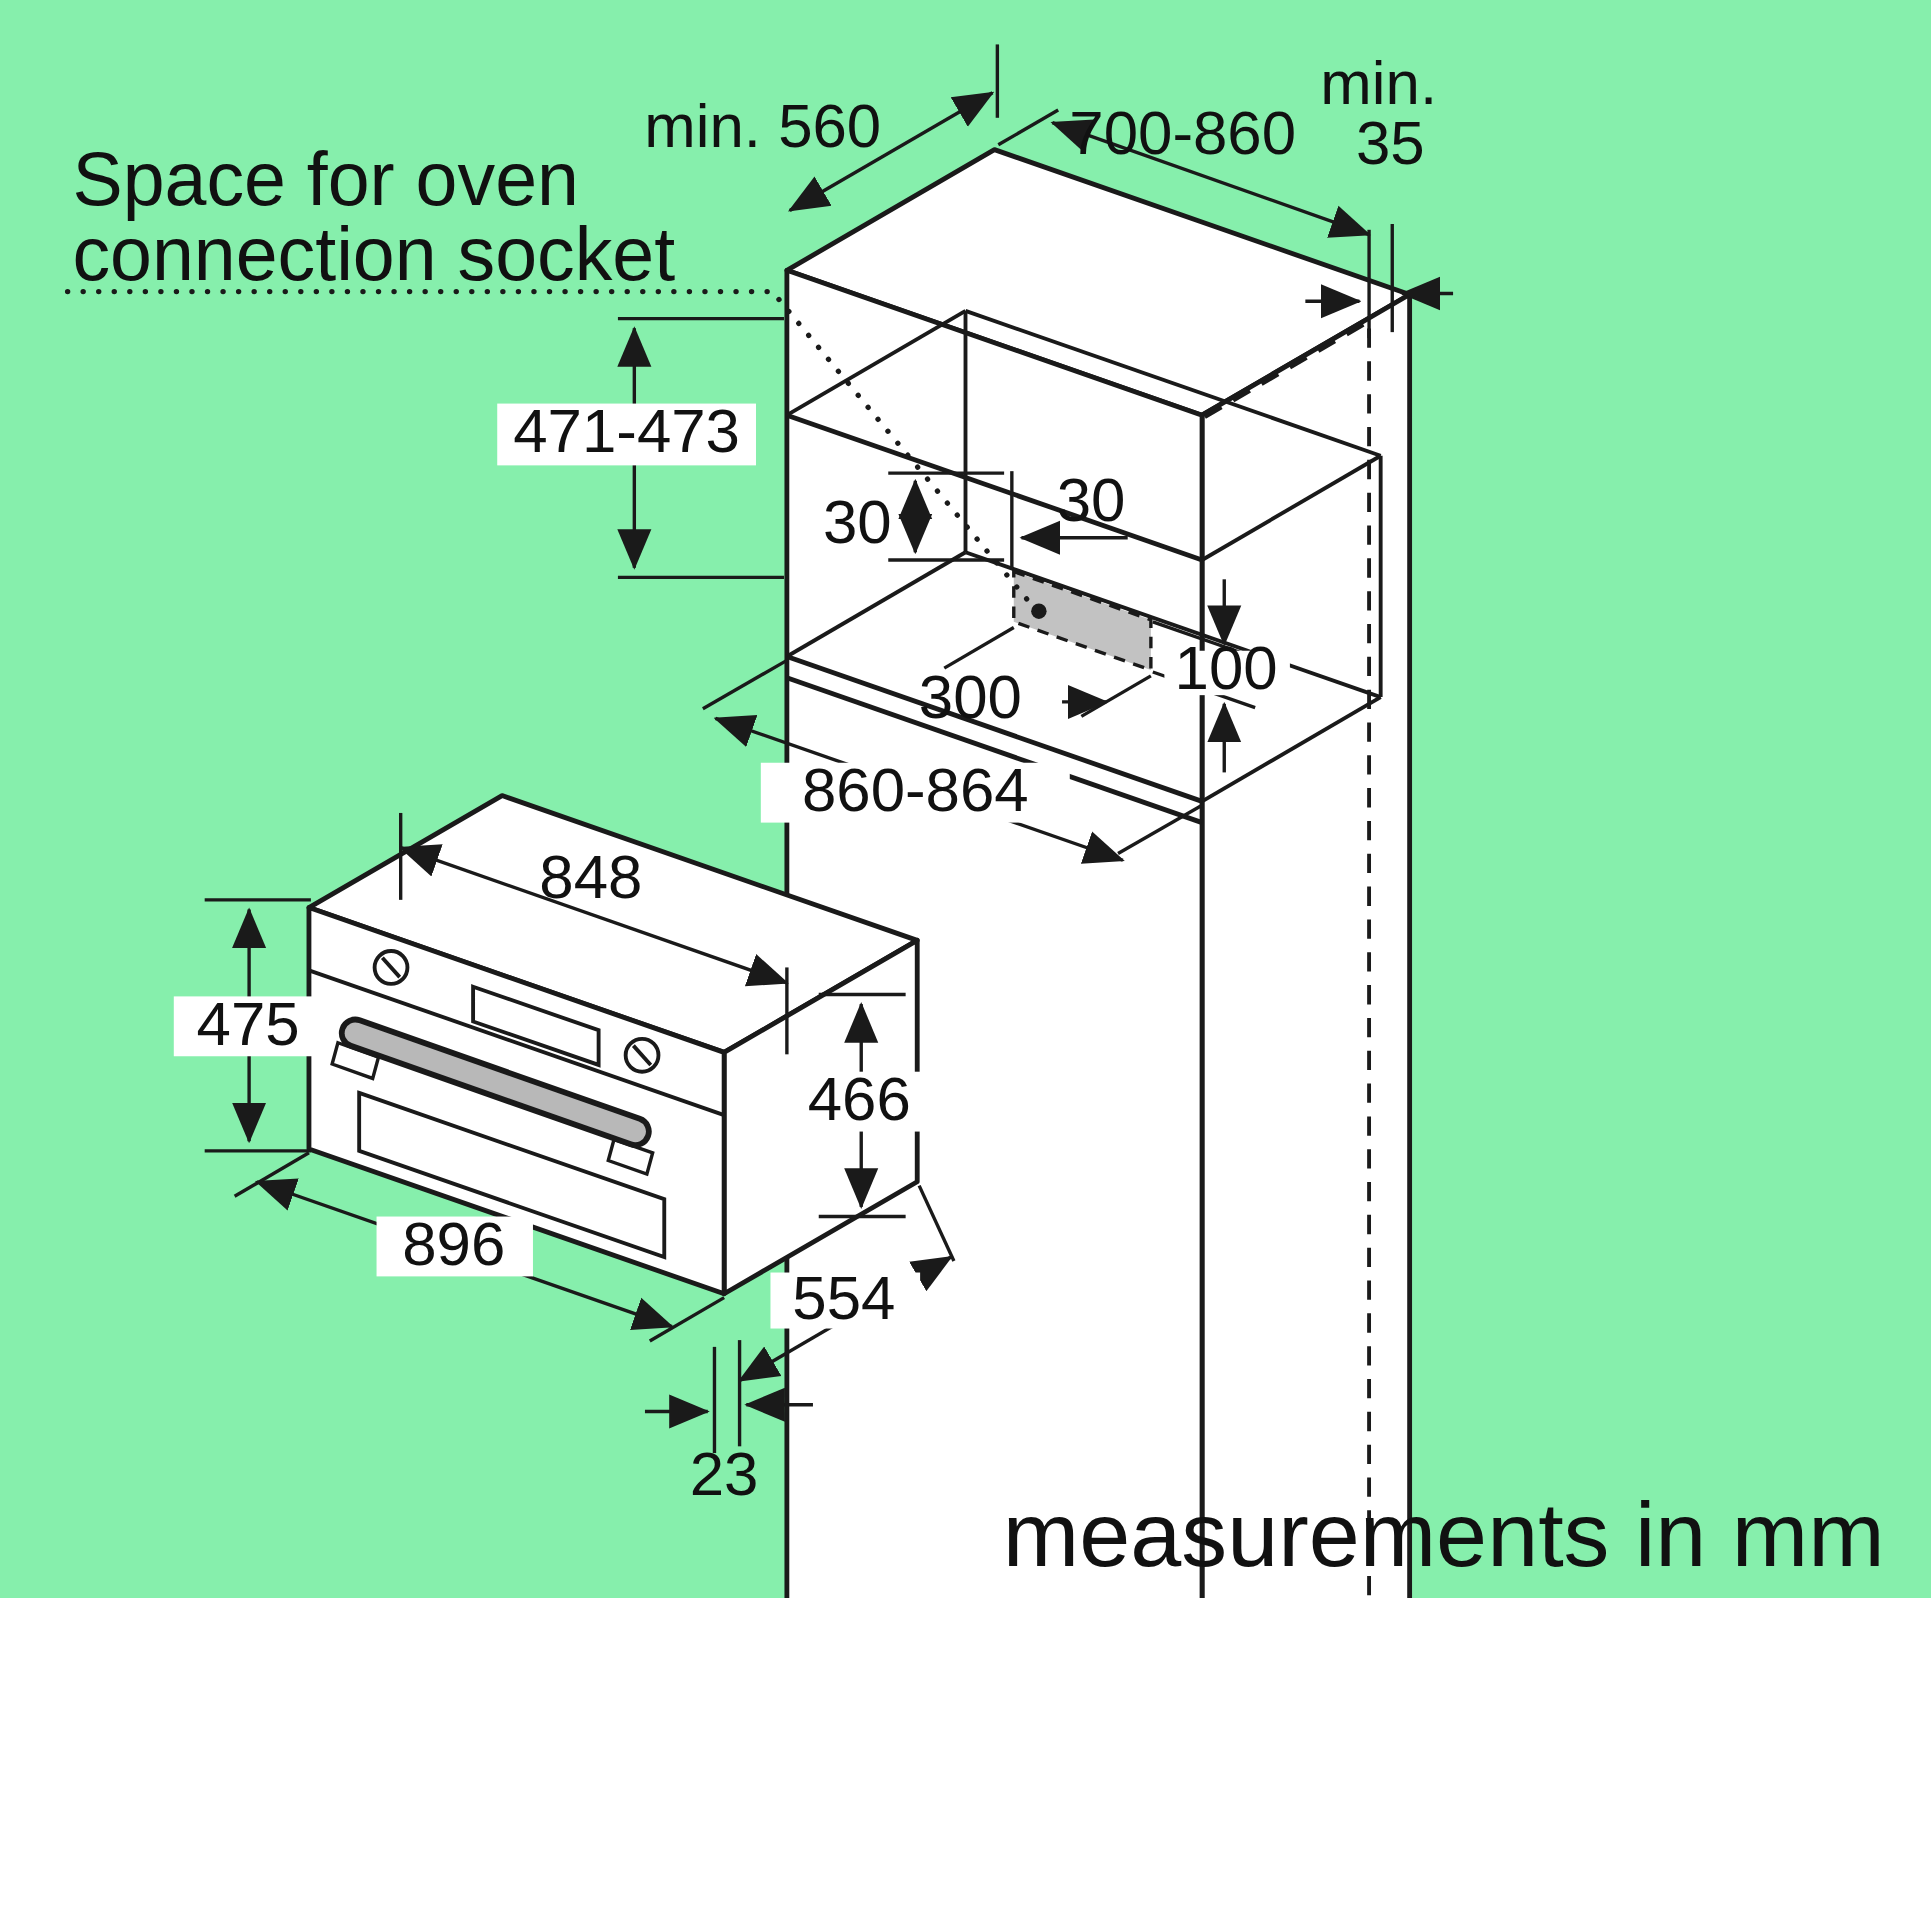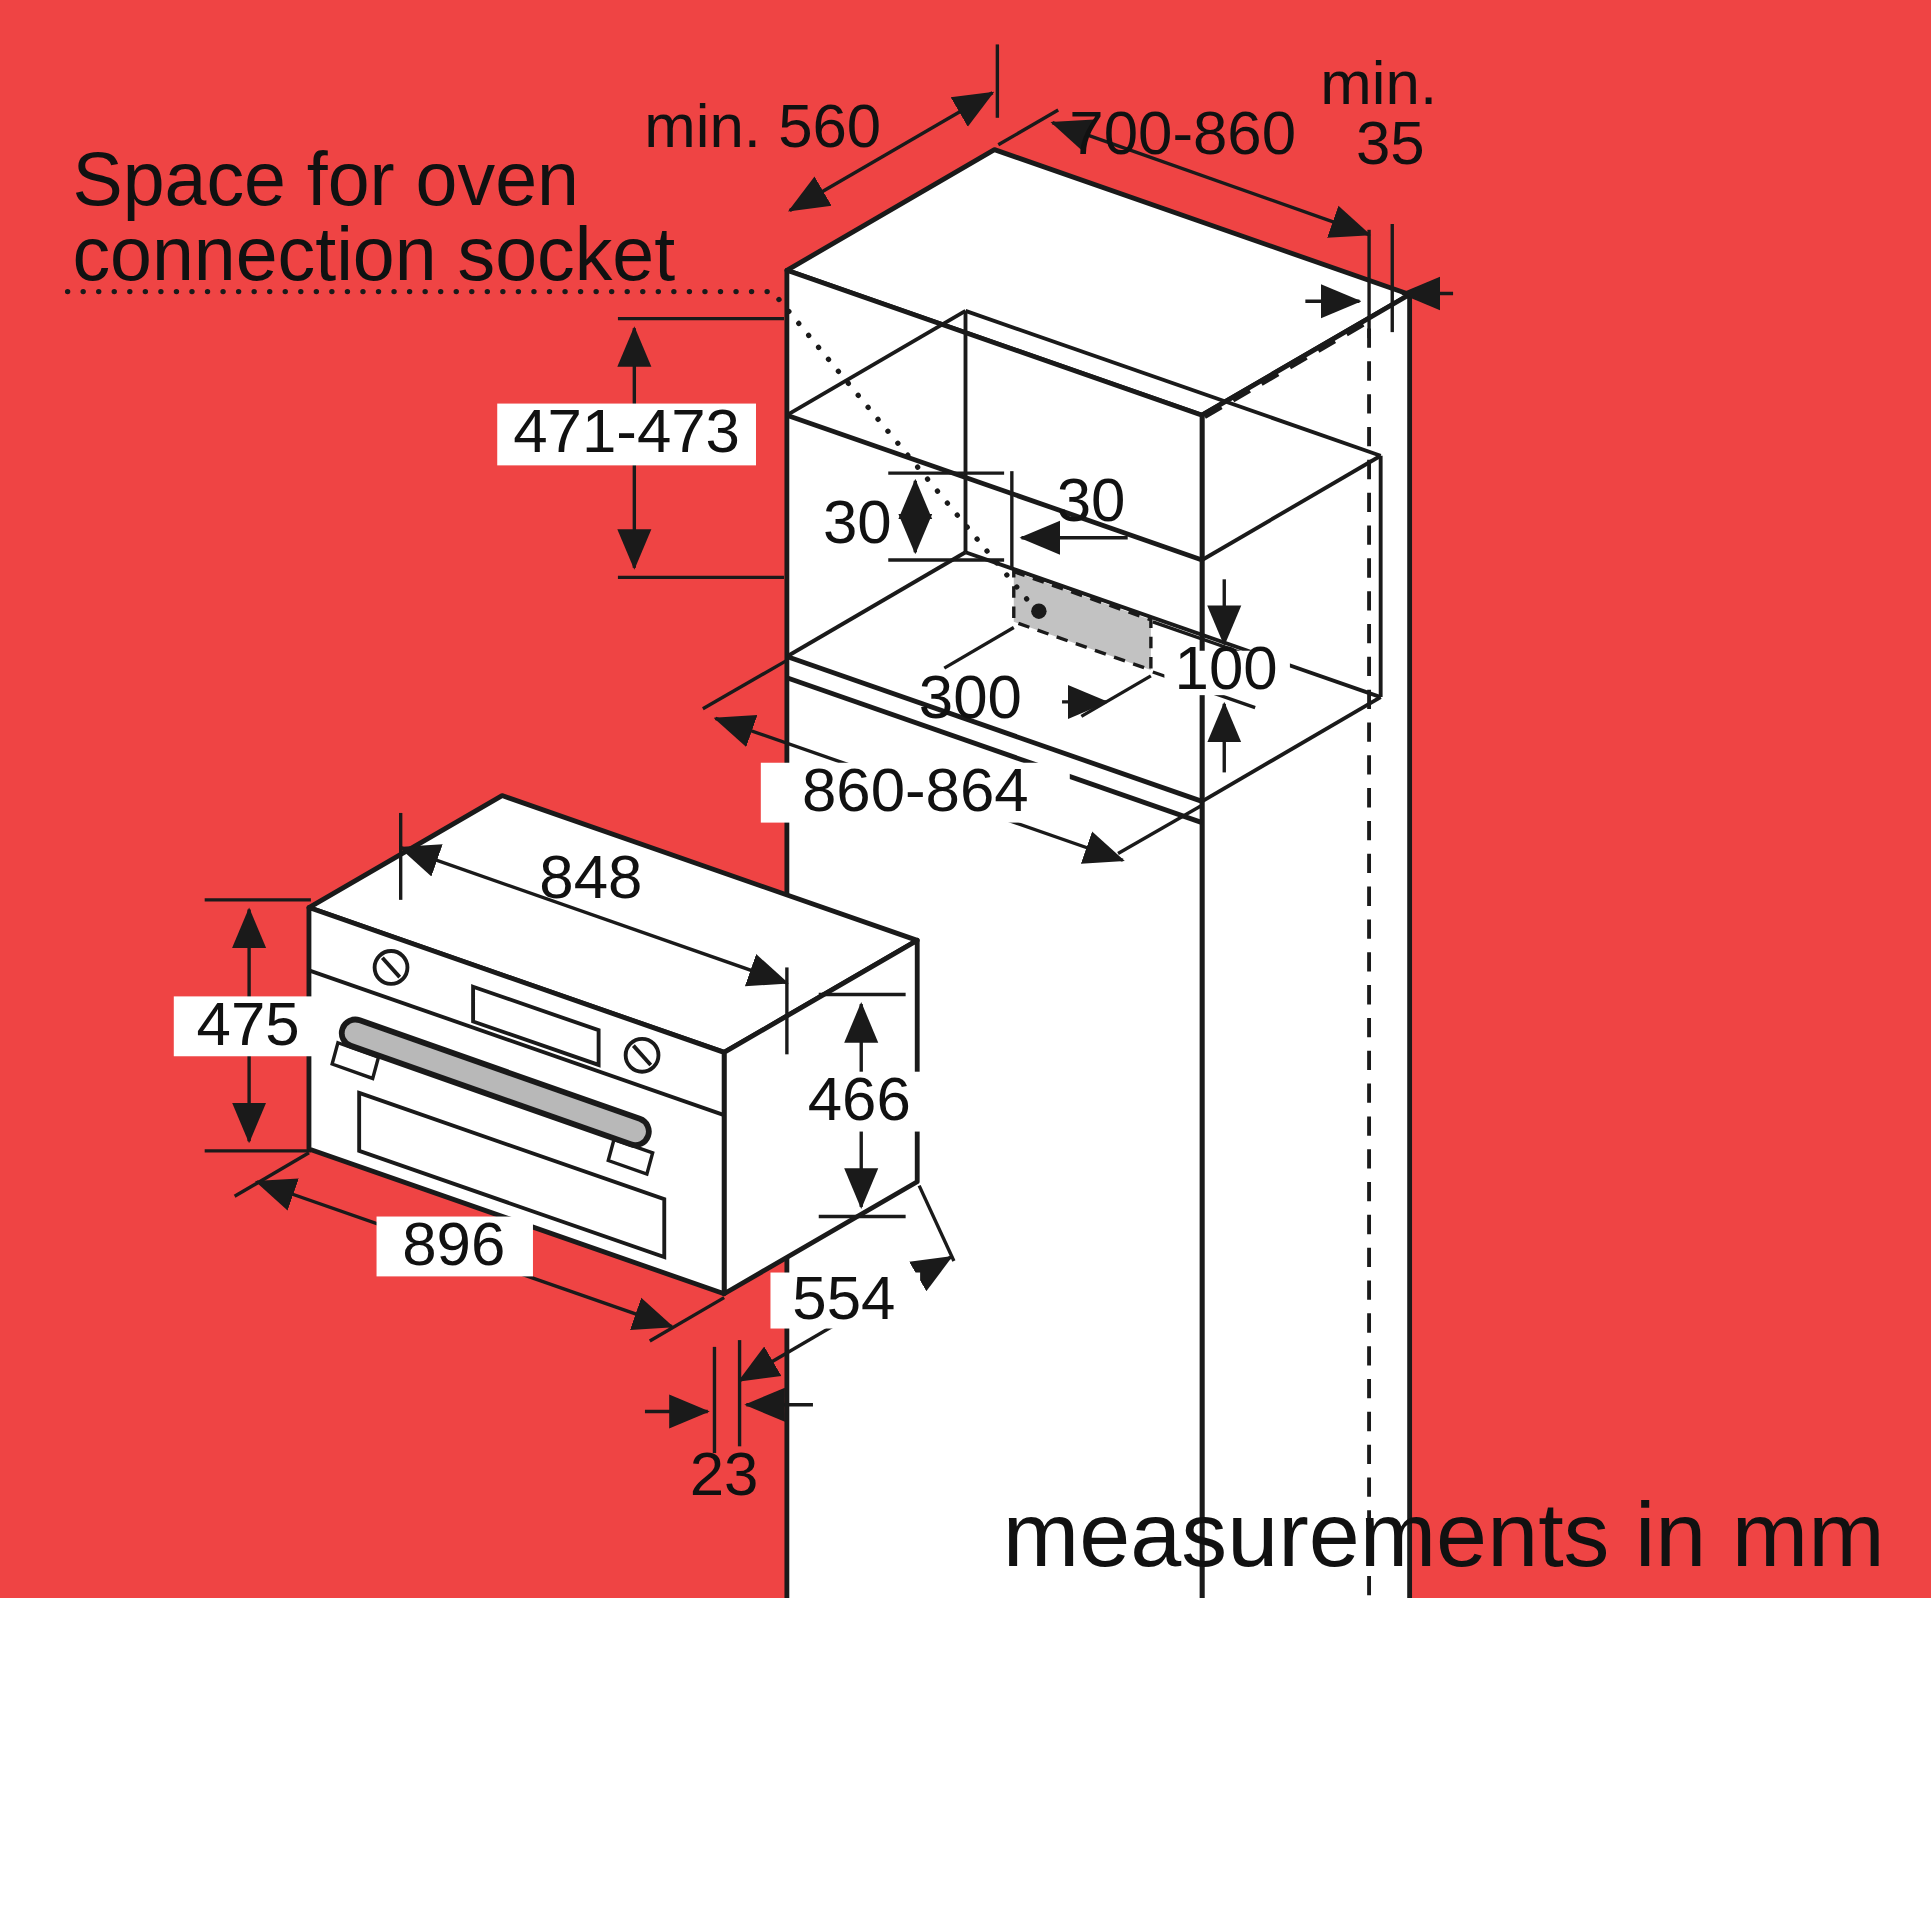--- a/index.html
+++ b/index.html
@@ -1,16 +1,16 @@
 <!DOCTYPE html>
 <html><head>
 <meta charset="utf-8">
 <style>
   html,body{margin:0;padding:0;background:#fff;}
-  .stage{width:1931px;height:1598px;position:relative;background:#ef4444;}
+  .stage{width:1931px;height:1598px;position:relative;background:#86efac;}
   svg{display:block;}
   .face{fill:#ffffff;stroke:#1a1a1a;stroke-width:5;stroke-linejoin:round;}
   .iline{fill:none;stroke:#1a1a1a;stroke-width:4;stroke-linejoin:round;}
   .thick{fill:none;stroke:#1a1a1a;stroke-width:5;stroke-linejoin:round;}
   .dim{fill:none;stroke:#1a1a1a;stroke-width:3.5;}
   .dashed{fill:none;stroke:#1a1a1a;stroke-width:4;stroke-dasharray:20 14;}
   .dotted{fill:none;stroke:#1a1a1a;stroke-width:5.5;stroke-dasharray:0.1 16;stroke-linecap:round;}
   .bg{fill:#ffffff;stroke:none;}
   text{font-family:"Liberation Sans","DejaVu Sans",sans-serif;font-size:64px;fill:#111;}
   .note{font-size:78px;}

